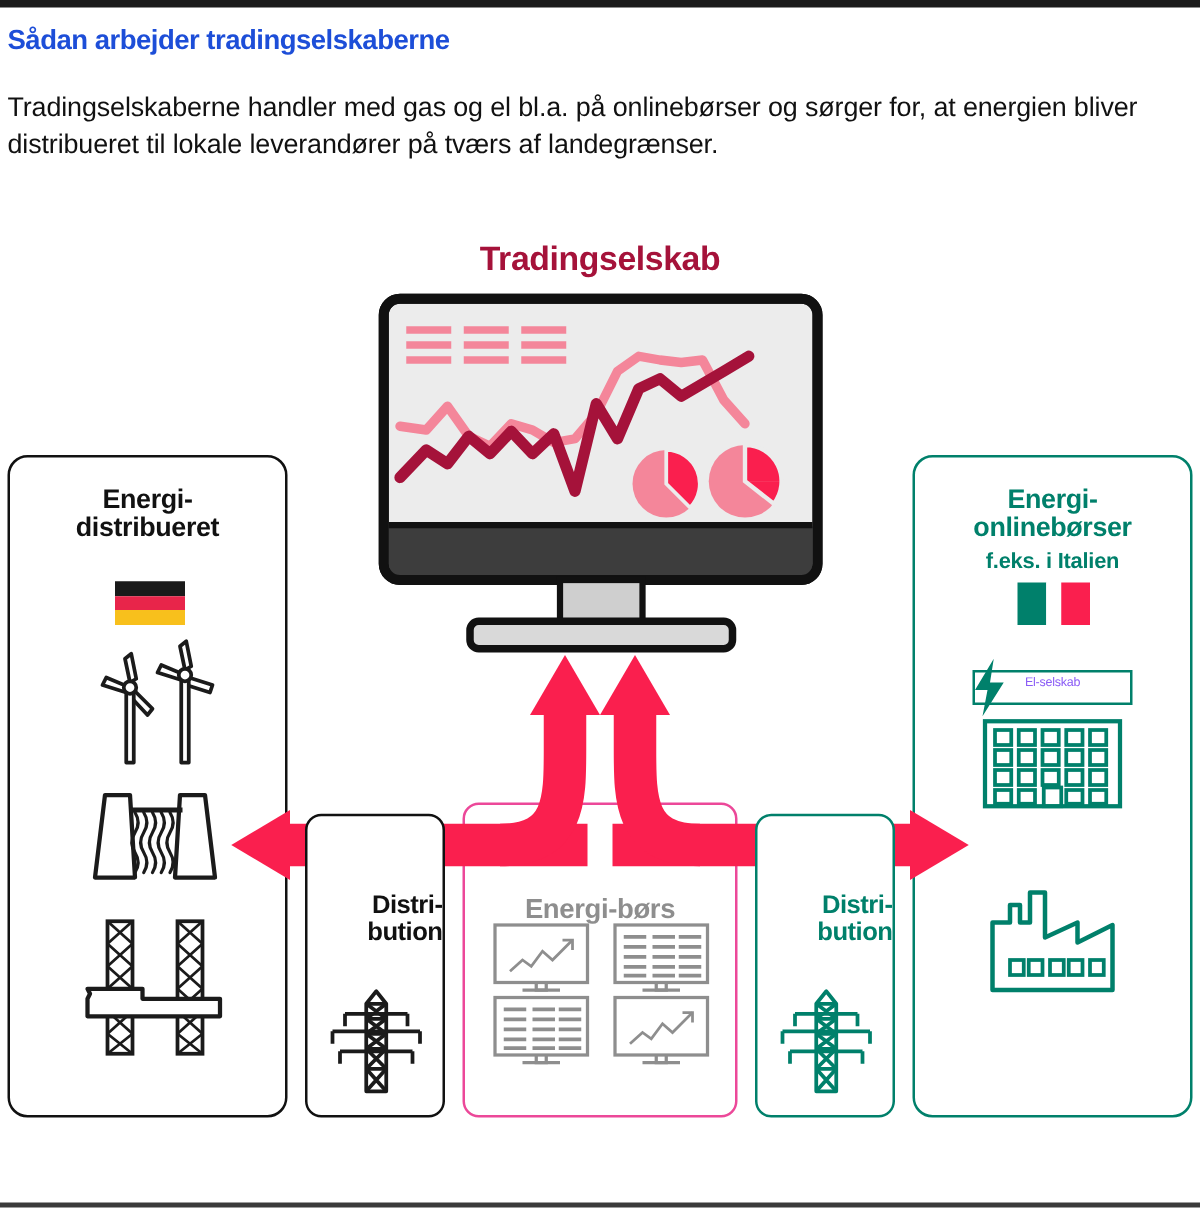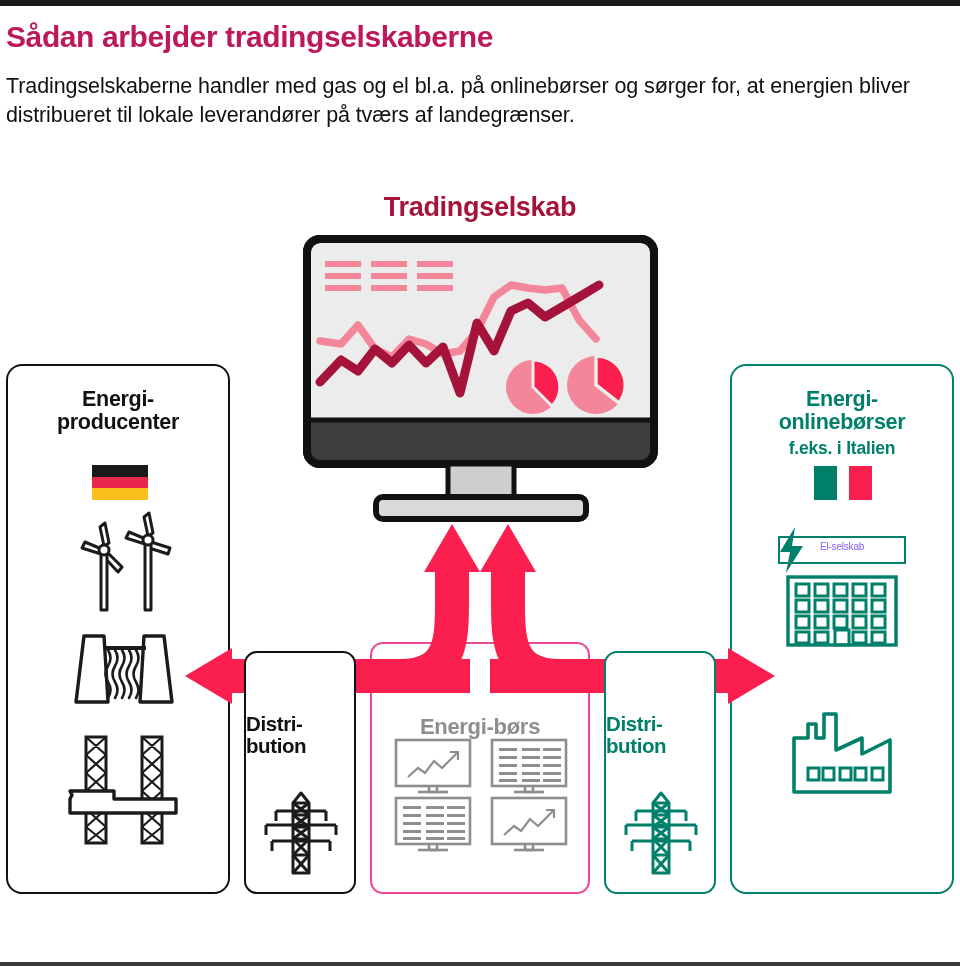--- a/index.html
+++ b/index.html
@@ -10,21 +10,21 @@
   }
   #stage{position:absolute;left:0;top:0;width:960px;height:969px;}
 
   
   .rule-top{position:absolute;left:0;top:0;width:960px;height:6px;background:#1b1b1b;}
   .rule-bottom{position:absolute;left:0;top:962px;width:960px;height:4px;background:#3a3a3a;}
 
   
   .headline{
     position:absolute;left:6px;top:20px;width:940px;
-    font-size:30px;font-weight:bold;letter-spacing:-0.4px;color:#be185d;
+    font-size:22px;font-weight:bold;letter-spacing:-0.4px;color:#1d4ed8;
     line-height:1.1;
   }
   .standfirst{
     position:absolute;left:6px;top:72px;width:930px;
     font-size:21.5px;line-height:1.34;color:#111;letter-spacing:-0.1px;
   }
 
   
   .credits{
     position:absolute;left:6px;top:928px;
@@ -45,21 +45,21 @@
     font-size:21.5px;font-weight:bold;line-height:1.06;letter-spacing:-0.3px;
   }
   .panel-sub{
     position:absolute;left:0;right:0;text-align:center;
     font-size:17.5px;font-weight:bold;letter-spacing:-0.2px;
   }
   .t-black{color:#111;}
   .t-teal{color:#00806b;}
 
   .dist-label{
-    position:absolute;left:0;right:0;text-align:left;
+    position:absolute;left:0;right:0;text-align:right;
     font-size:20.5px;font-weight:bold;line-height:1.08;letter-spacing:-0.4px;
   }
   .exch-label{
     position:absolute;left:0;right:0;top:70px;text-align:center;
     font-size:22px;font-weight:bold;color:#8e8e8e;letter-spacing:-0.3px;
   }
 
   
   .flag{position:absolute;}
   .flag-de{left:92px;top:465px;width:56px;height:35px;}
@@ -134,21 +134,21 @@
       </g>
 
       <rect x="145" y="229" width="66" height="34" fill="#cfcfcf" stroke="#111111" stroke-width="5"></rect>
       <rect x="73" y="262" width="210" height="22" rx="7" ry="7" fill="#d9d9d9" stroke="#111111" stroke-width="6"></rect>
     </svg>
   </div>
 
   <div class="panel panel-producers">
     <div class="panel-title t-black" style="top:22px;">
       <span>Energi-</span><br>
-      <span>producenter</span>
+      <span>distribueret</span>
     </div>
   </div>
 
   <div class="flag flag-de">
     <i class="b"></i>
       <i class="r"></i>
       <i class="y"></i>
   </div>
 
   <div style="position:absolute;left:60px;top:510px;">

